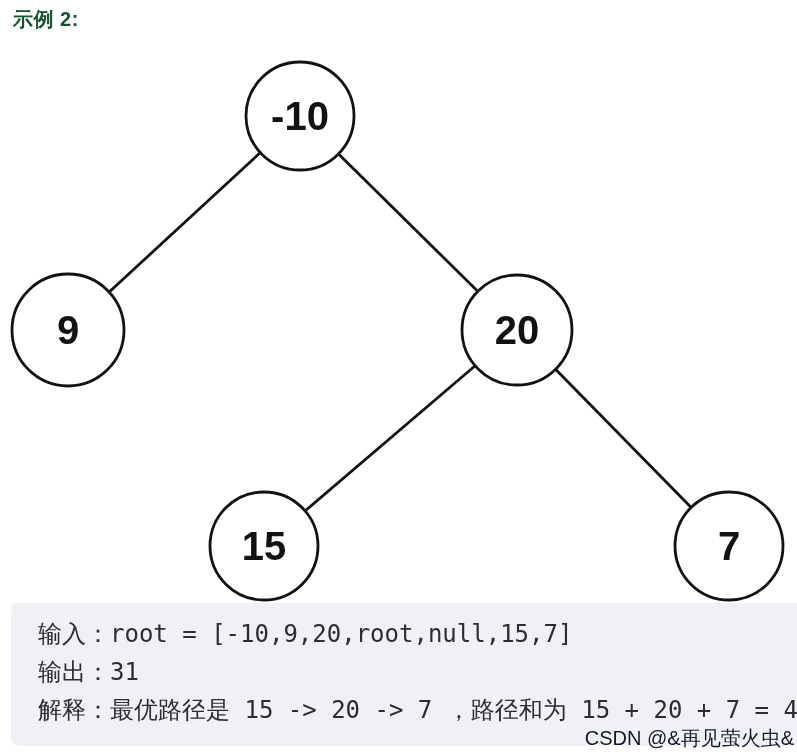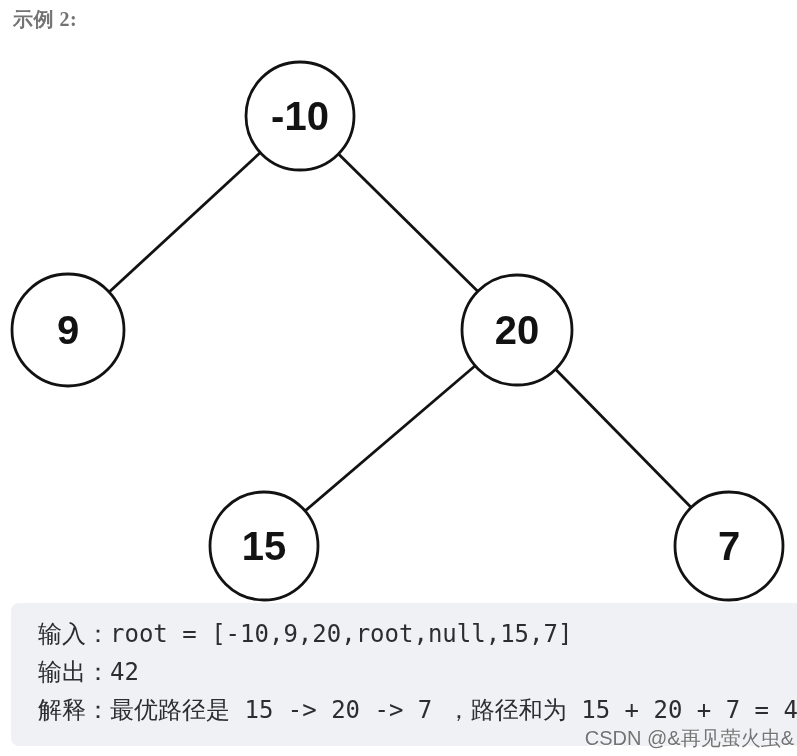--- a/index.html
+++ b/index.html
@@ -13,24 +13,24 @@
     height: 756px;
     background: #ffffff;
     overflow: hidden;
     font-family: "Liberation Sans", sans-serif;
   }
   .example-title {
     position: absolute;
     left: 13px;
     top: 6px;
     z-index: 2;
-    font-family: Liberation Serif, serif;
+    font-family: Liberation Sans, sans-serif;
     font-size: 20px;
     font-weight: 700;
-    color: #737373;
+    color: #14532d;
     letter-spacing: 0.5px;
     white-space: pre;
   }
   .tree-svg {
     position: absolute;
     left: 0;
     top: 0;
     z-index: 1;
     width: 797px;
     height: 756px;
@@ -70,21 +70,21 @@
     color: #2b2d30;
     white-space: pre;
   }
   .watermark {
     position: absolute;
     right: 3px;
     top: 725px;
     z-index: 3;
     font-family: "Liberation Sans", sans-serif;
     font-size: 20px;
-    color: #737373;
+    color: #0f172a;
     text-shadow: 0 1px 0 #ffffff;
     white-space: pre;
   }
 </style>
 </head>
 <body>
 
 <div class="page">
 
   <div class="example-title">示例 2:</div>
@@ -101,19 +101,19 @@
       <circle cx="517" cy="330" r="55" class="tree-node-circle"></circle>
       <text x="517" y="330" dy="0.35em" class="tree-node-label">20</text>
       <circle cx="264" cy="546" r="54" class="tree-node-circle"></circle>
       <text x="264" y="546" dy="0.35em" class="tree-node-label">15</text>
       <circle cx="729" cy="546" r="54" class="tree-node-circle"></circle>
       <text x="729" y="546" dy="0.35em" class="tree-node-label">7</text>
     </svg>
 
   <div class="example-box">
     <div class="io-line"><span>输入：</span><span>root = [-10,9,20,root,null,15,7]</span></div>
-    <div class="io-line"><span>输出：</span><span>42</span></div>
+    <div class="io-line"><span>输出：</span><span>31</span></div>
     <div class="io-line"><span>解释：</span><span>最优路径是 15 -&gt; 20 -&gt; 7 ，路径和为 15 + 20 + 7 = 42</span></div>
   </div>
 
   <div class="watermark">CSDN @&amp;再见萤火虫&amp;</div>
 
 </div>
 
 </body></html>

